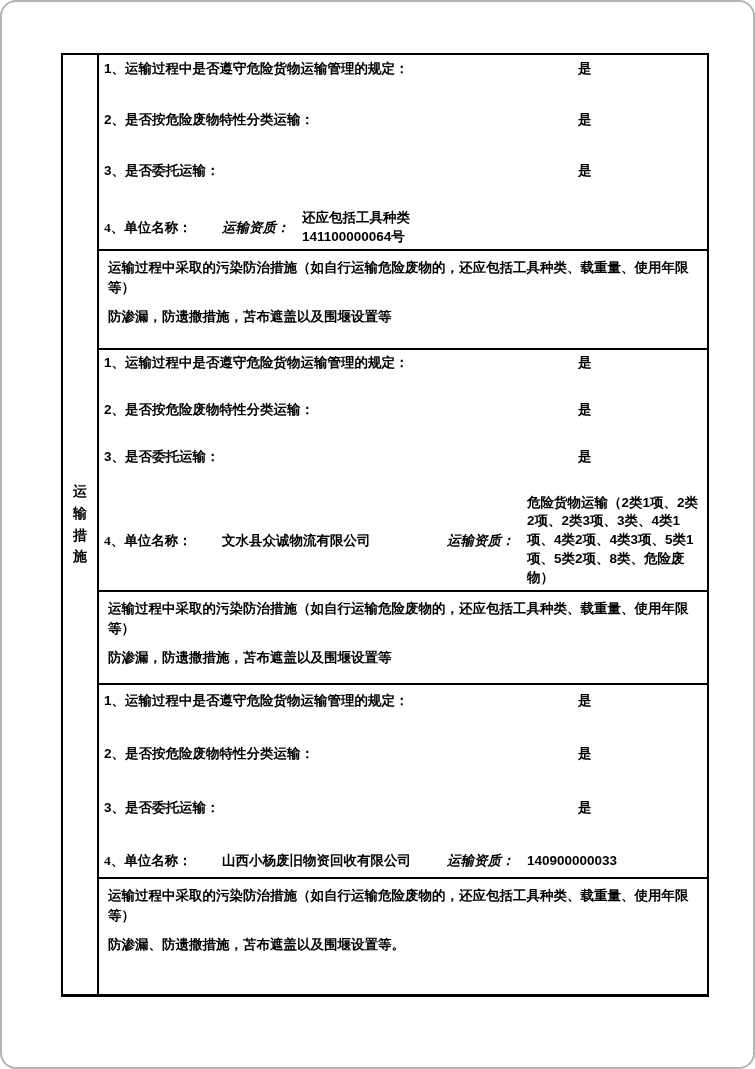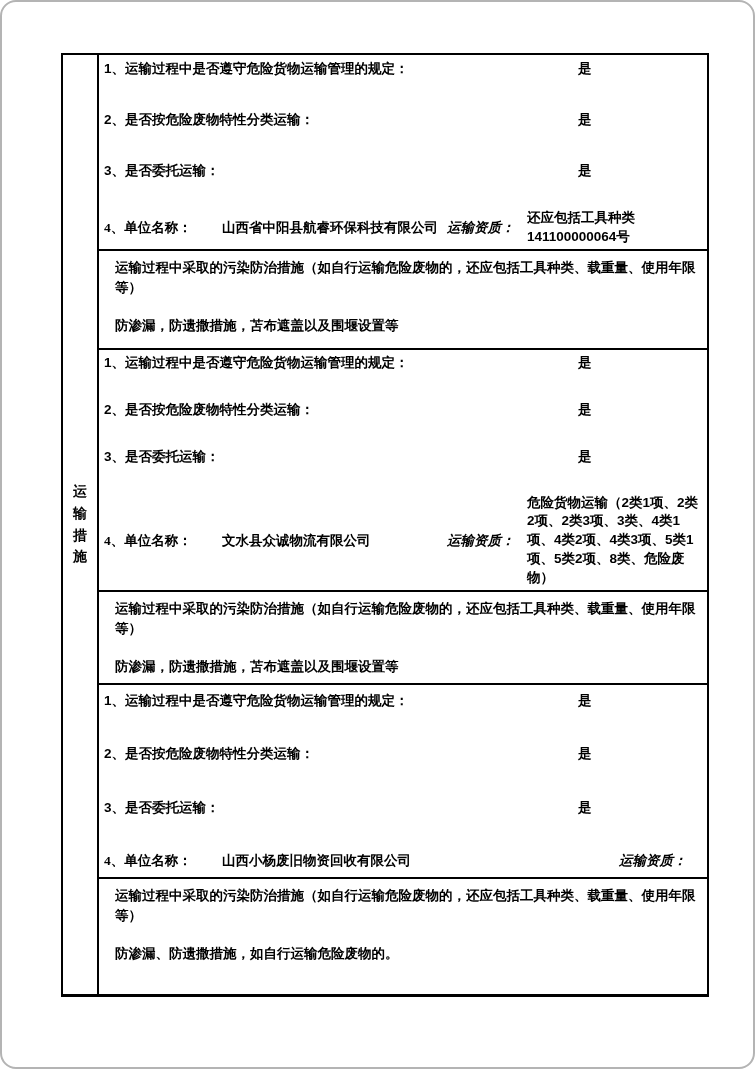--- a/index.html
+++ b/index.html
@@ -39,24 +39,24 @@
   }
   .qrow { flex:1; display:flex; align-items:center; font-weight:bold; font-size:13.5px; }
   .qrow.tall { flex:2; }
   .qtext { flex:1; }
   .ans { width:121px; }
   .q4label { width:118px;font-family:Liberation Serif, serif; }
   .company { flex:1; }
   .quallabel { width:80px;font-style:italic; }
   .qualvalue { width:172px; line-height:1.4; }
   .pollution {
-    padding:7px 8px 0 16px;
+    padding:7px 8px 0 9px;
     font-weight:bold; font-size:13.5px; line-height:1.48;
   }
-  .pollution .detail { margin-top:18px; }
+  .pollution .detail { margin-top:9px; }
 </style>
 </head>
 <body>
 
 <div class="page">
   <div class="table">
 
     <div class="vheader">
       <div class="vtext">运输措施</div>
     </div>
@@ -69,21 +69,20 @@
       <div class="qrow">
         <span class="qtext">2、是否按危险废物特性分类运输：</span>
         <span class="ans">是</span>
       </div>
       <div class="qrow">
         <span class="qtext">3、是否委托运输：</span>
         <span class="ans">是</span>
       </div>
       <div class="qrow">
         <span class="q4label">4、单位名称：</span>
-        <span class="company">山西省中阳县航睿环保科技有限公司</span>
         <span class="quallabel">运输资质：</span>
         <span class="qualvalue">还应包括工具种类 141100000064号</span>
       </div>
     </div>
 
     <div class="row pollution">
       <div class="title">运输过程中采取的污染防治措施（如自行运输危险废物的，还应包括工具种类、载重量、使用年限等）</div>
       <div class="detail">防渗漏，防遗撒措施，苫布遮盖以及围堰设置等</div>
     </div>
 
@@ -123,22 +122,23 @@
         <span class="ans">是</span>
       </div>
       <div class="qrow">
         <span class="qtext">3、是否委托运输：</span>
         <span class="ans">是</span>
       </div>
       <div class="qrow">
         <span class="q4label">4、单位名称：</span>
         <span class="company">山西小杨废旧物资回收有限公司</span>
         <span class="quallabel">运输资质：</span>
+        <span class="qualvalue">140900000033</span>
       </div>
     </div>
 
     <div class="row pollution">
       <div class="title">运输过程中采取的污染防治措施（如自行运输危险废物的，还应包括工具种类、载重量、使用年限等）</div>
-      <div class="detail">防渗漏、防遗撒措施，如自行运输危险废物的。</div>
+      <div class="detail">防渗漏、防遗撒措施，苫布遮盖以及围堰设置等。</div>
     </div>
 
   </div>
 </div>
 
 </body></html>

